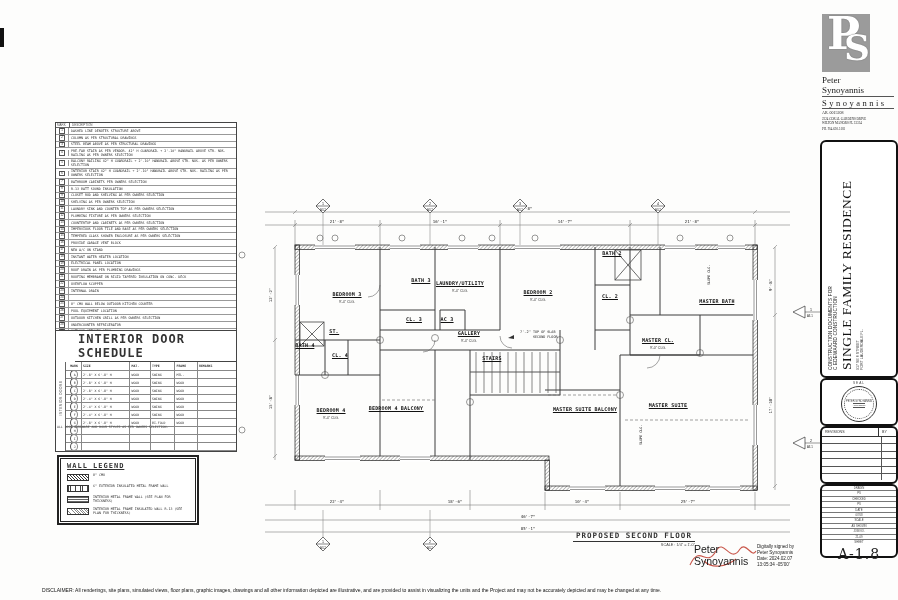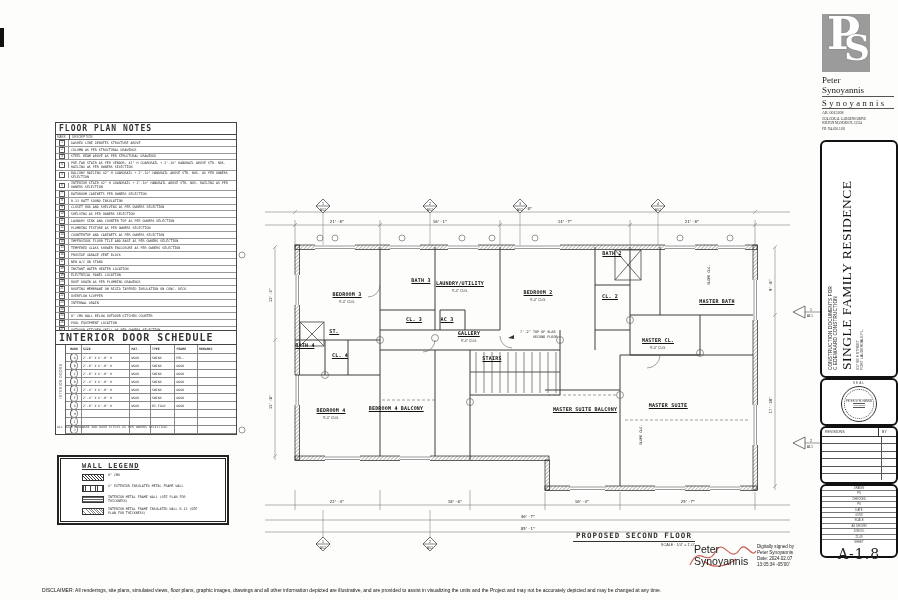--- a/index.html
+++ b/index.html
@@ -15,42 +15,42 @@
   .note-head{display:flex;font-size:3px;color:#555;border-bottom:.5px solid #666;}
   .note-head span:first-child{width:12px;border-right:.5px solid #666;padding-left:1px;}
   .note-head span:last-child{padding-left:2px;}
   .note-row{display:flex;align-items:center;border-bottom:.5px solid #999;min-height:5.6px;}
   .note-mark{width:12px;flex:0 0 12px;display:flex;justify-content:center;border-right:.5px solid #999;}
   .note-mark i{font-style:normal;font-size:2.8px;line-height:3.8px;width:4.5px;text-align:center;
        border:.5px solid #555;display:block;}
   .note-desc{font-size:3.3px;line-height:1.25;padding:.5px 2px;color:#333;
        font-family:"DejaVu Sans Mono",monospace;}
   #doors-box{left:55px;top:330px;width:180px;}
-  #doors-box .panel-title{font-size:10px;}
+  #doors-box .panel-title{font-size:12px;margin-left:19px;}
   .door-grid{display:flex;}
   .door-side{width:9px;flex:0 0 9px;border-right:.5px solid #666;position:relative;}
   .door-side span{position:absolute;left:-19px;top:34px;transform:rotate(-90deg);
        font-size:3.2px;letter-spacing:.5px;color:#444;white-space:nowrap;width:48px;text-align:center;}
   .door-table{flex:1;}
   .door-row{display:flex;border-bottom:.5px solid #888;height:7px;align-items:center;}
   .door-row.hd{font-size:3.2px;color:#444;height:8px;font-weight:bold;}
   .door-row span{font-size:3.2px;font-family:"DejaVu Sans Mono",monospace;color:#333;
        border-right:.5px solid #888;height:100%;display:flex;align-items:center;padding-left:1.5px;overflow:hidden;}
   .c-mark{width:13px;flex:0 0 13px;justify-content:center;}
   .c-size{width:46px;flex:0 0 46px;}
   .c-mat{width:18px;flex:0 0 18px;}
   .c-type{width:22px;flex:0 0 22px;}
   .c-frame{width:20px;flex:0 0 20px;}
   .c-rem{flex:1;border-right:none !important;}
   .door-letter{font-size:2.8px;border:.5px solid #555;border-radius:50%;width:4.5px;height:4.5px;
        display:flex;align-items:center;justify-content:center;}
   .door-foot{font-size:3.2px;color:#444;margin-top:2px;font-family:"DejaVu Sans Mono",monospace;}
   
   #legend-box{left:57px;top:455px;width:122px;border:2px solid #222;outline:.5px solid #222;
-       outline-offset:-4px;background:#fff;padding:5px 23px 4px;}
+       outline-offset:-4px;background:#fff;padding:5px 8px 4px;}
   #legend-title{font-family:"DejaVu Sans Mono",monospace;font-size:7px;font-weight:bold;
        letter-spacing:1px;text-decoration:underline;color:#333;margin-bottom:3px;}
   .leg-item{display:flex;margin-bottom:3.5px;}
   .leg-sw{width:20px;height:4.5px;flex:0 0 20px;border:.5px solid #333;margin-right:4px;margin-top:1px;}
   .sw0{background:repeating-linear-gradient(45deg,#333 0 .7px,transparent .7px 2.2px);}
   .sw1{background:repeating-linear-gradient(90deg,#444 0 .7px,transparent .7px 2.4px);}
   .sw2{background:repeating-linear-gradient(0deg,#666 0 .6px,transparent .6px 2.2px);}
   .sw3{background:repeating-linear-gradient(45deg,#888 0 .6px,transparent .6px 1.8px);}
   .leg-label{font-size:3.3px;line-height:1.3;color:#333;font-family:"DejaVu Sans Mono",monospace;}
   
@@ -108,21 +108,20 @@
   #sig-digital{left:757px;top:544px;font-size:4.6px;line-height:6px;color:#222;width:60px;}
   #disclaimer{left:42px;top:587px;width:818px;font-size:5px;color:#111;}
   #edge-mark{left:0;top:28px;width:4px;height:19px;background:#111;}
 </style>
 </head>
 <body>
 
 <div class="abs" id="edge-mark"></div>
 
 <div class="abs panel" id="notes-box">
-  <div class="panel-title">FLOOR PLAN NOTES</div>
   <div class="note-head">
     <span>MARK</span>
     <span>DESCRIPTION</span>
   </div>
   <div id="notes-rows">
       <div class="note-row">
         <span class="note-mark">
           <i>1</i>
         </span>
         <span class="note-desc">DASHED LINE DENOTES STRUCTURE ABOVE</span>

